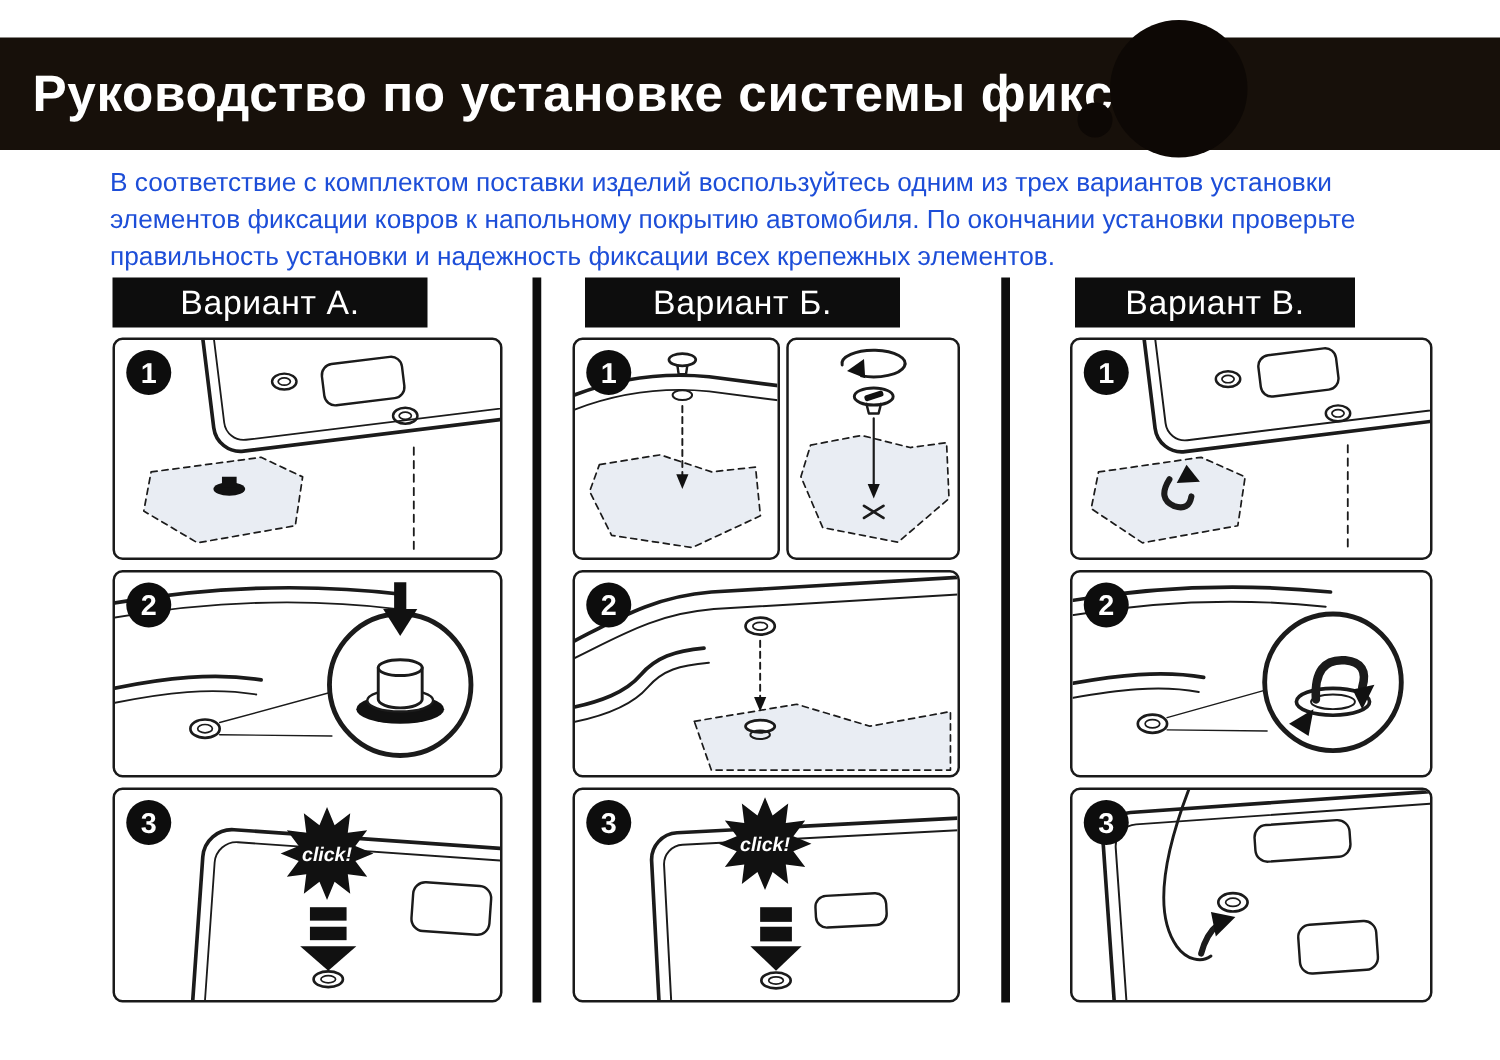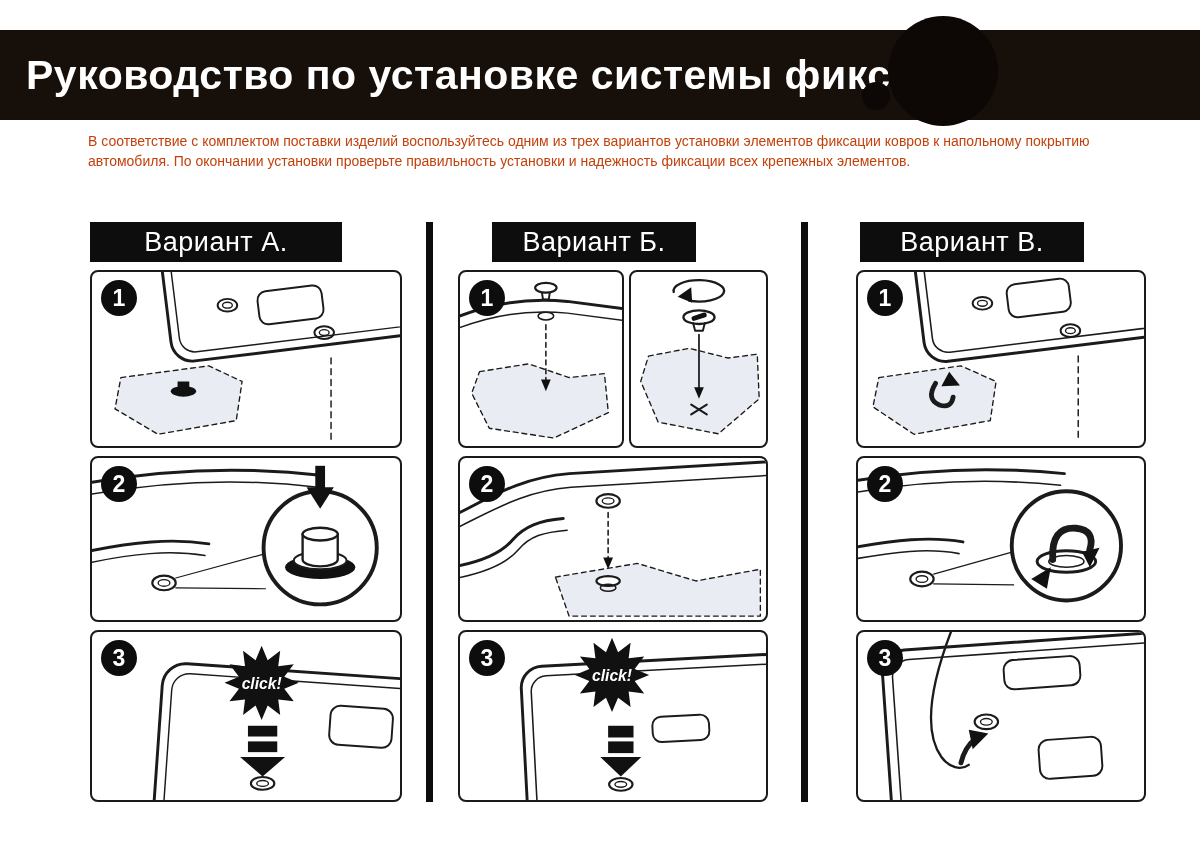--- a/index.html
+++ b/index.html
@@ -6,26 +6,26 @@
   html,body { background:#ffffff; }
   body { font-family:"Liberation Sans", sans-serif; }
   .page { position:relative; width:1200px; height:848px; background:#ffffff; overflow:hidden; }
 
   .topbar { position:absolute; left:0; top:30px; width:1200px; height:90px; background:#17100a; }
   .topbar h1 { color:#ffffff; font-size:41px; font-weight:600; line-height:90px; padding-left:26px; letter-spacing:.5px; white-space:nowrap; }
   .blob { position:absolute; background:#0d0805; border-radius:50%; }
   .blob-small { left:862px; top:82px; width:28px; height:28px; }
   .blob-big { left:888px; top:16px; width:110px; height:110px; }
 
-  .intro { position:absolute; left:88px; top:132px; width:1056px; font-size:14px; line-height:1.4; color:#c2410c; }
+  .intro { position:absolute; left:88px; top:132px; width:1056px; font-size:21px; line-height:1.4; color:#1d4ed8; }
 
   .variant-header { position:absolute; height:40px; background:#0d0d0d; color:#ffffff;
     display:flex; align-items:center; justify-content:center; font-size:27px; letter-spacing:.5px; }
   .vh-a { left:90px;  top:222px; width:252px; }
-  .vh-b { left:492px; top:222px; width:204px;text-align:right; }
+  .vh-b { left:468px; top:222px; width:252px;text-align:right; }
   .vh-v { left:860px; top:222px; width:224px; }
 
   .divider { position:absolute; top:222px; width:7px; height:580px; background:#0d0d0d; }
   .divider1 { left:426px; } .divider2 { left:801px; }
 
   .panel { position:absolute; border:2.5px solid #1a1a1a; border-radius:8px; background:#ffffff; overflow:hidden; }
   .panel svg { display:block; width:100%; height:100%; }
   .p-a1 { left:90px;  top:270px; width:312px; height:178px; }
   .p-a2 { left:90px;  top:456px; width:312px; height:166px; }
   .p-a3 { left:90px;  top:630px; width:312px; height:172px; }

